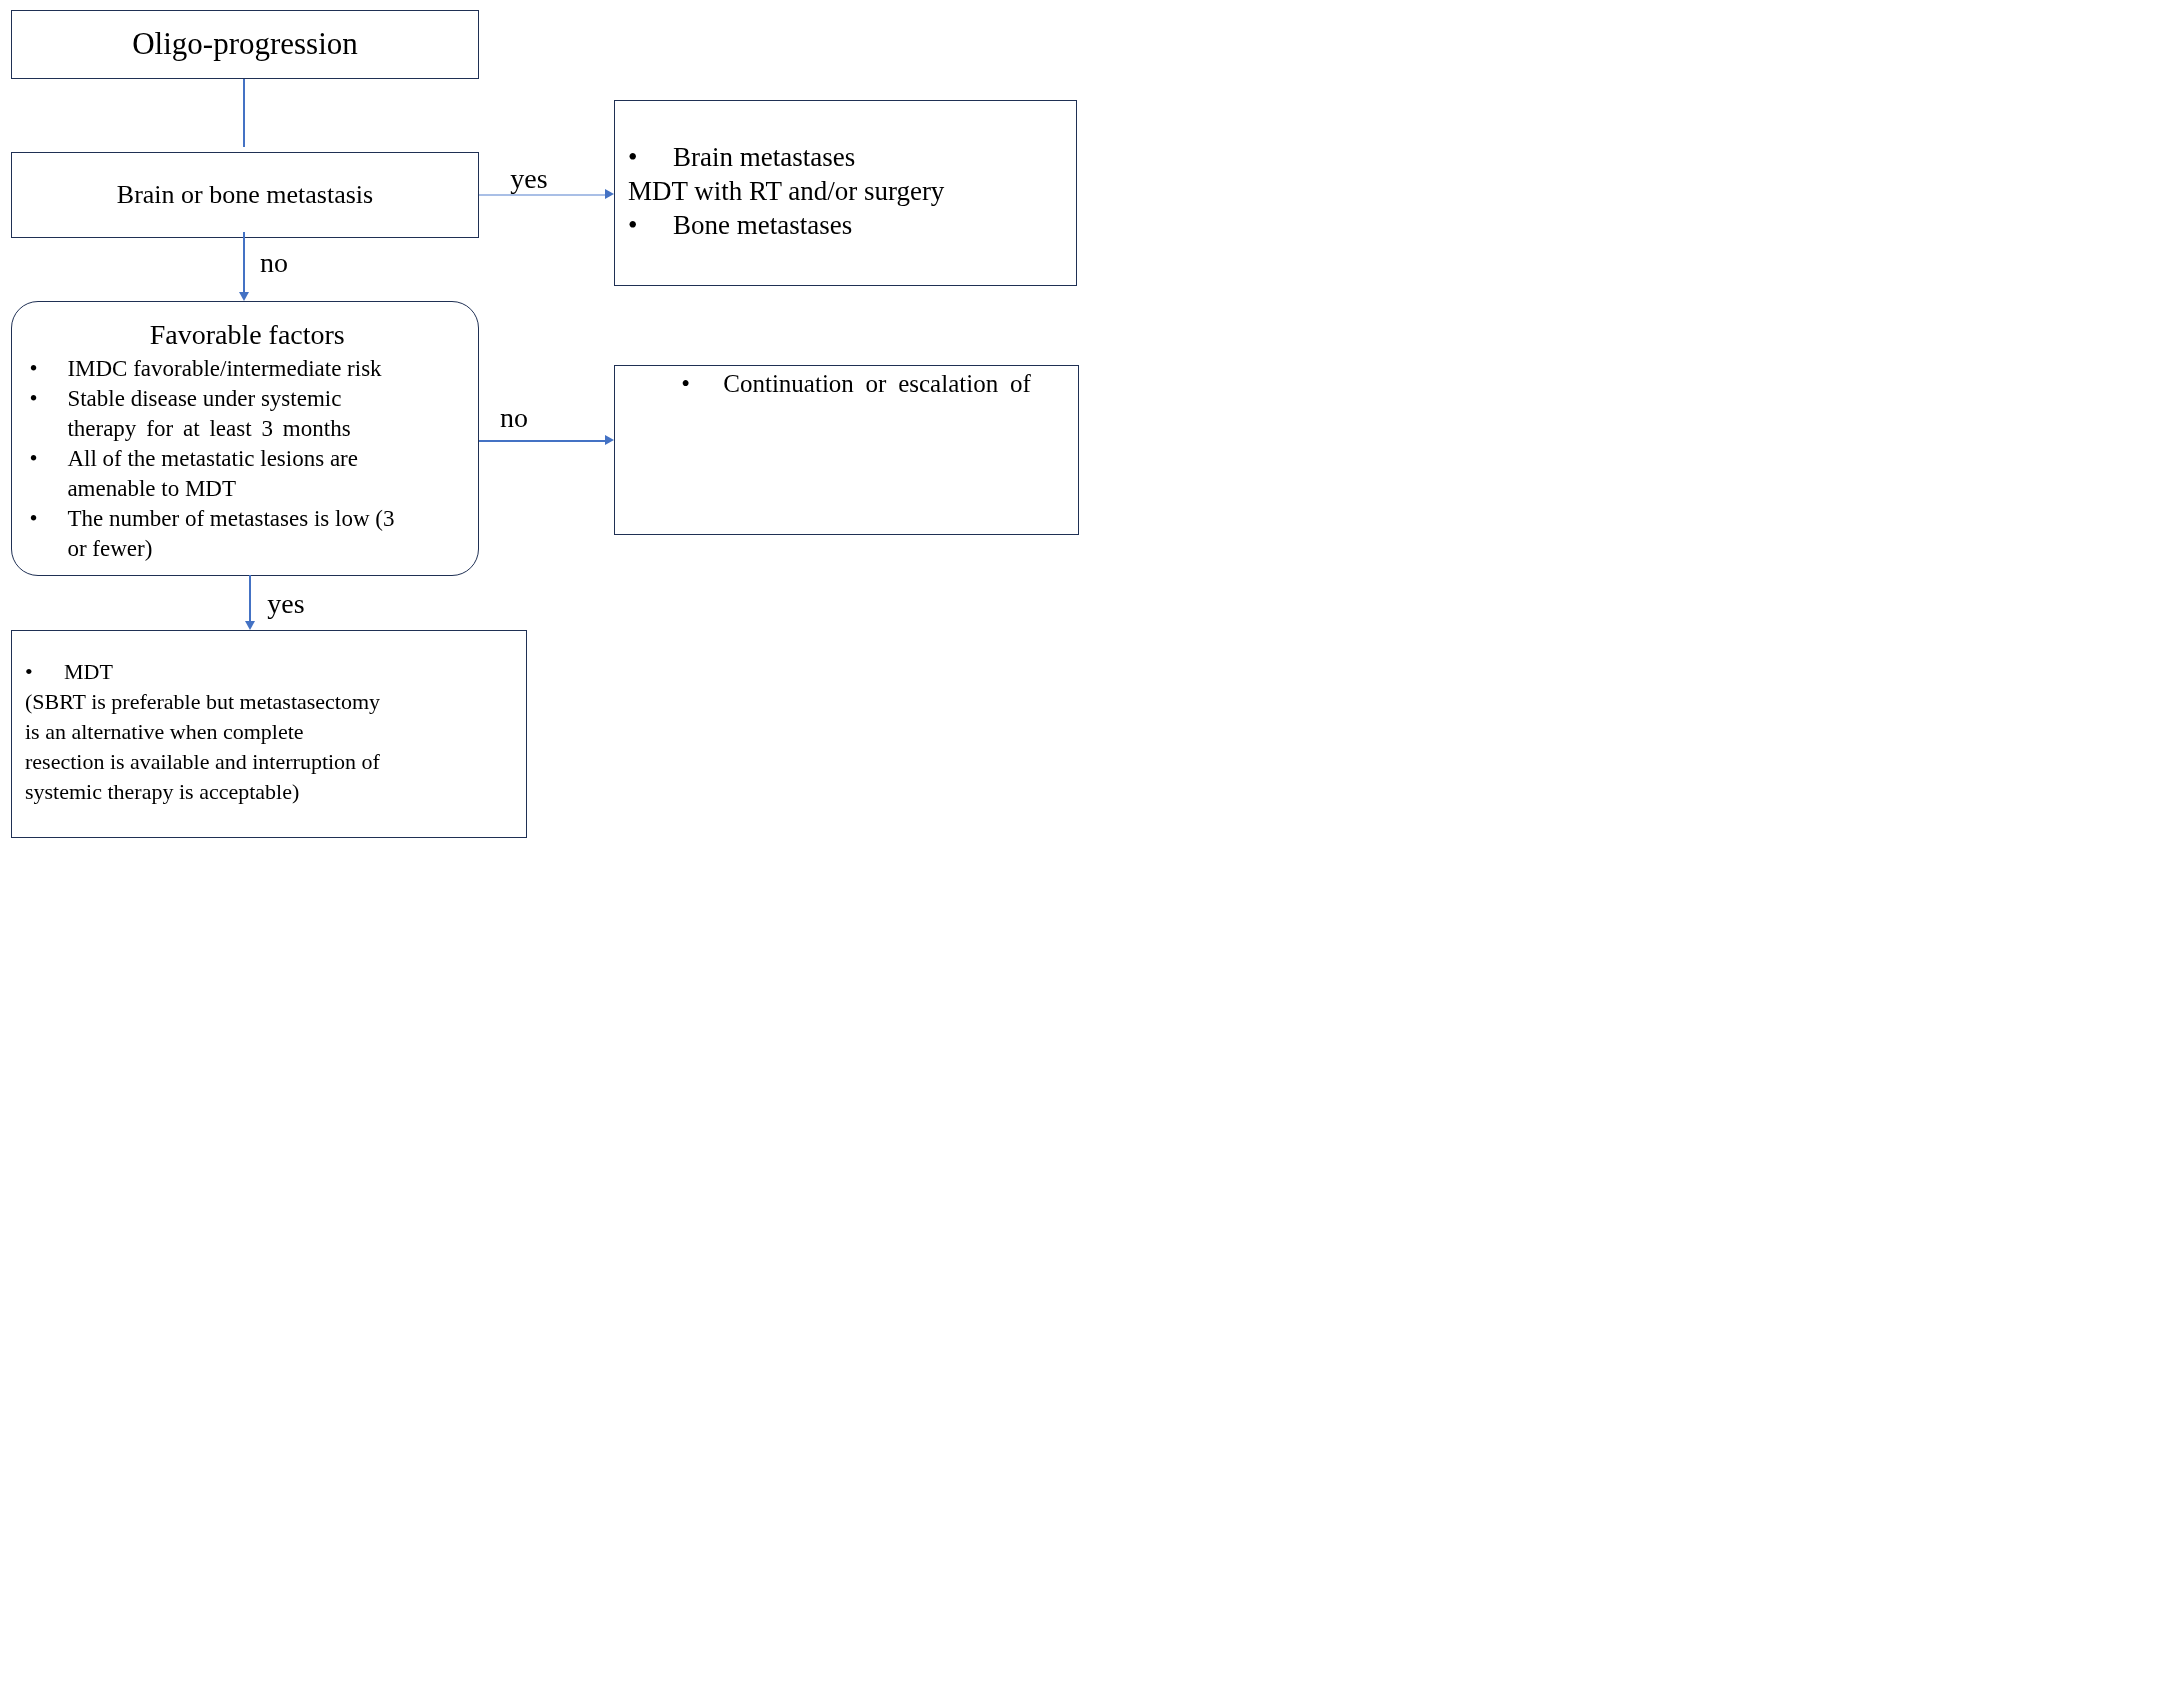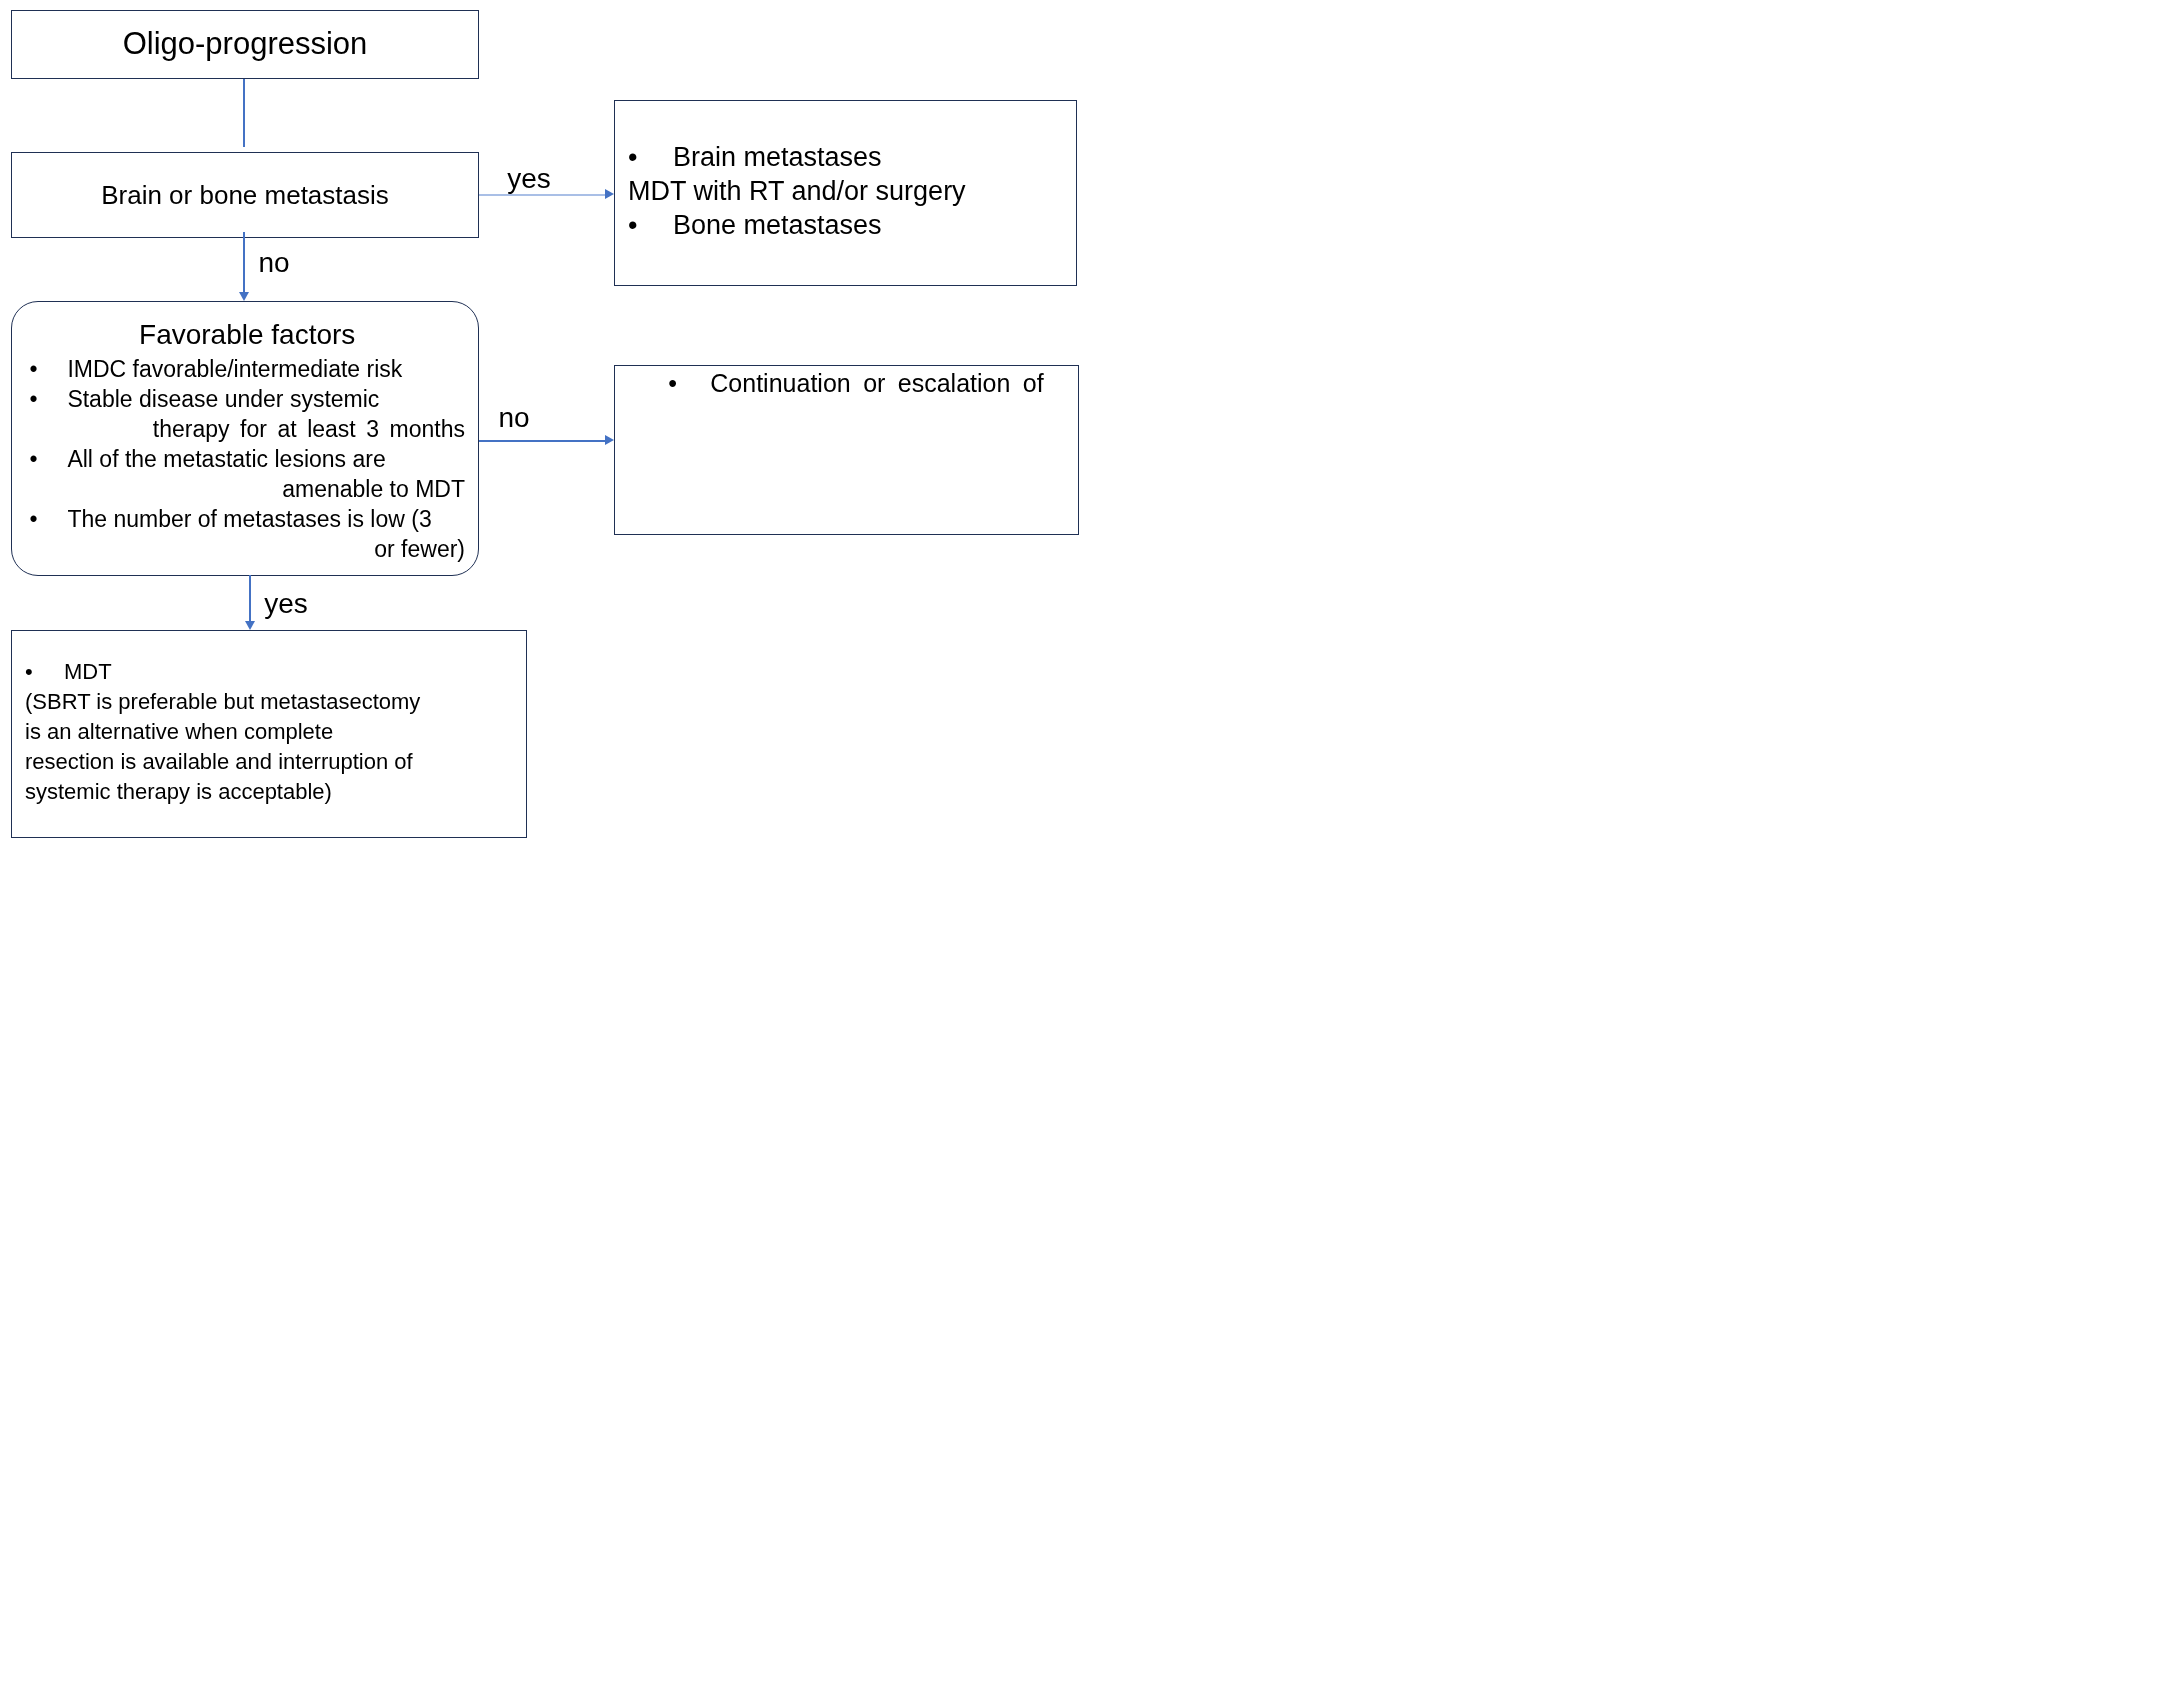--- a/index.html
+++ b/index.html
@@ -7,21 +7,21 @@
     --arrow-color:#4472c4;
     --arrow-light-color:#a9bfe6;
     --text-color:#000000;
   }
   html,body{margin:0;padding:0;background:#ffffff;}
   .canvas{
     position:relative;
     width:1092px;
     height:845px;
     background:#ffffff;
-    font-family:Liberation Sans, sans-serif;
+    font-family:Liberation Serif, serif;
     color:var(--text-color);
     overflow:hidden;
   }
   .box{
     position:absolute;
     background:#ffffff;
     border:1.9px solid var(--border-color);
     box-sizing:border-box;
   }
   .center-box{
@@ -30,21 +30,21 @@
     justify-content:center;
     text-align:center;
   }
   
   #box-oligo{left:11px;top:9.7px;width:468px;height:69px;font-size:31px;}
   #box-brainbone{left:11px;top:152px;width:468px;height:86px;font-size:26px;}
   #box-fav{left:11px;top:301px;width:468px;height:275px;padding:15.5px 13px 0 17.4px;border-radius:27px;}
   #box-fav .fav-title{font-size:28px;line-height:34px;text-align:center;margin-bottom:2.6px;}
   #box-fav .line{font-size:23px;line-height:30px;white-space:nowrap;}
   #box-fav .bullet{display:inline-block;width:38px;}
-  #box-fav .wrapline{padding-left:38px;text-align:right;}
+  #box-fav .wrapline{padding-left:38px;}
   #fav-b2l2{word-spacing:0.18em;}
   #box-mdt{left:11px;top:630px;width:516px;height:208px;padding:26px 6.5px 0 13px;}
   #box-mdt .line{font-size:22px;line-height:30px;white-space:nowrap;}
   #box-mdt .bullet{display:inline-block;width:39px;}
   
   #box-mets{left:614px;top:100px;width:463px;height:186px;display:flex;flex-direction:column;justify-content:center;padding:0 9px 4px 13px;}
   #box-mets .line{font-size:27px;line-height:34px;white-space:nowrap;}
   #box-mets .bullet{display:inline-block;width:45px;}
   #box-cont{left:614px;top:365px;width:465px;height:170px;display:flex;flex-direction:row;justify-content:center;padding:0 9px 0 28px;}
   #box-cont .line{font-size:25px;line-height:35px;white-space:nowrap;}

